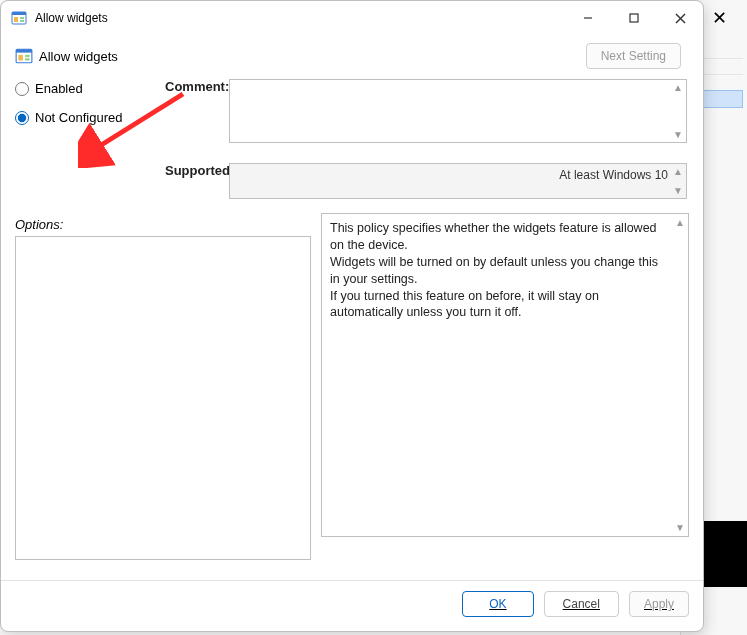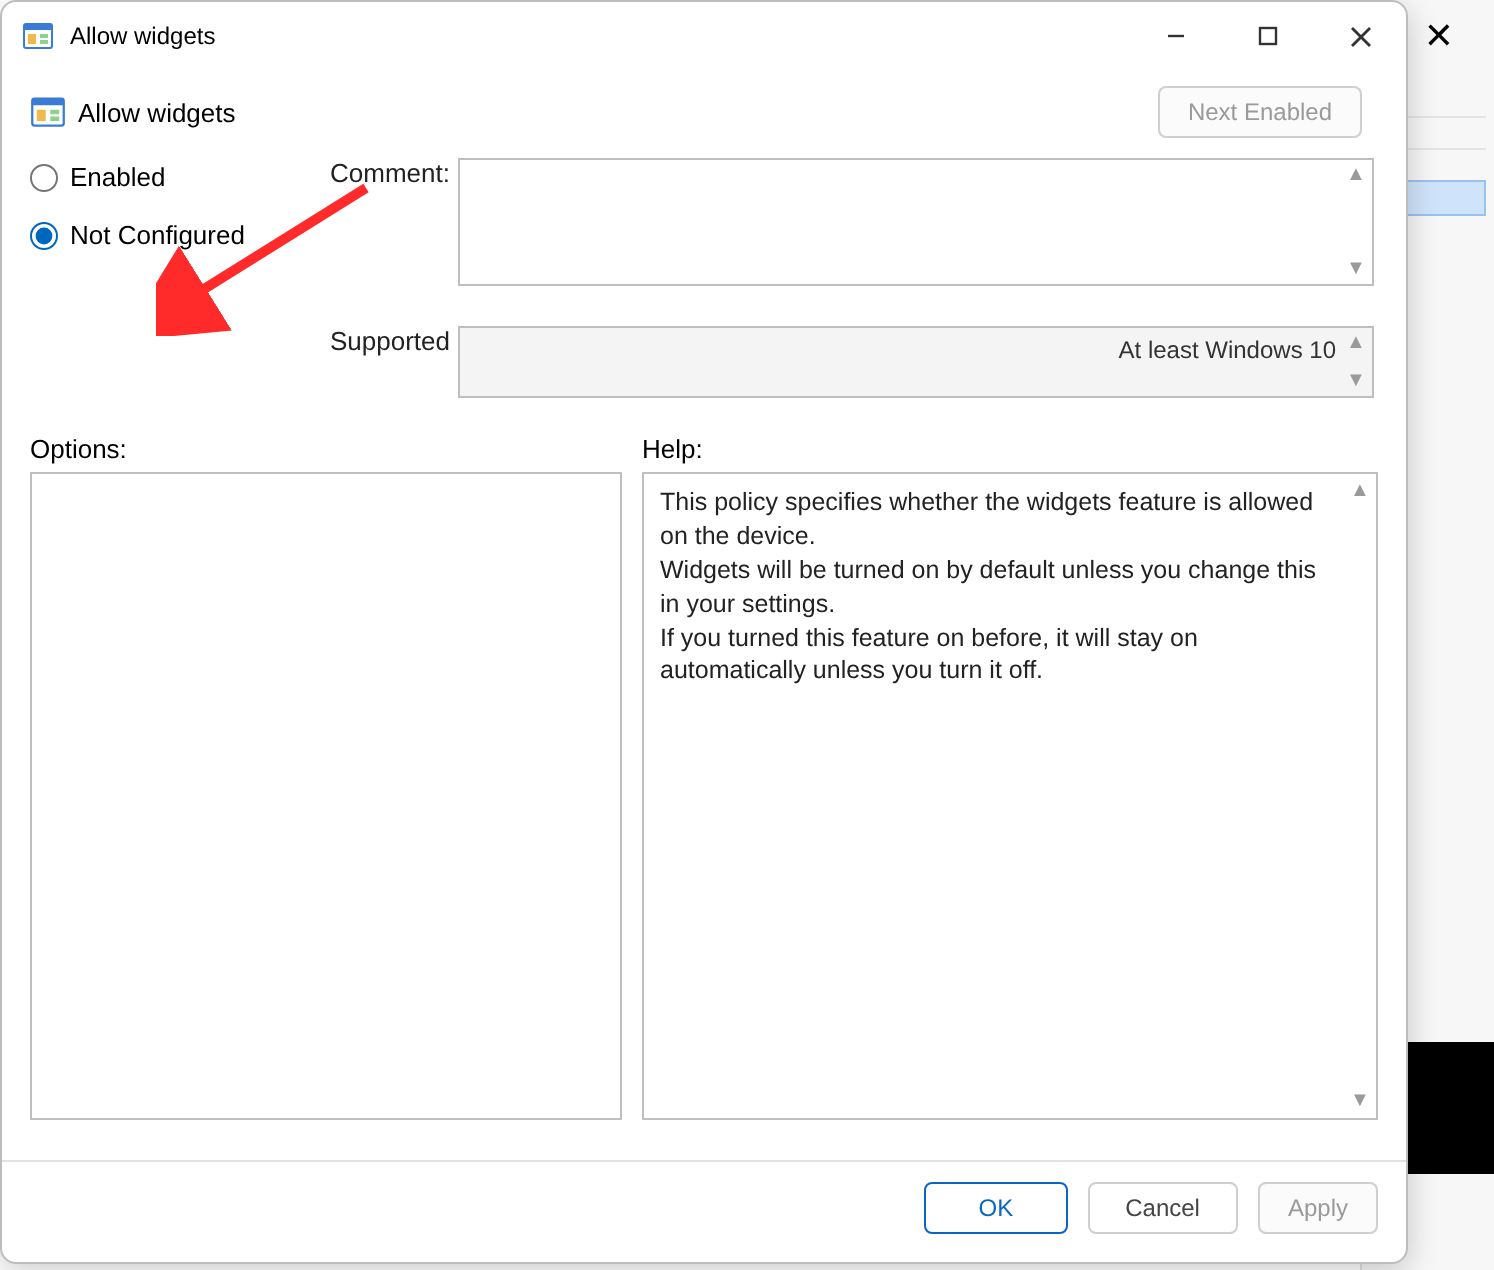--- a/index.html
+++ b/index.html
@@ -115,21 +115,21 @@
     display: grid;
     grid-template-columns: 150px 64px 1fr;
     column-gap: 0;
     row-gap: 20px;
     margin: 10px 2px 6px 0;
     align-items: start;
   }
   .radio-col { display: flex; flex-direction: column; gap: 14px; font-size: 13px; padding-top: 2px;}
   .radio-row { display: flex; align-items: center; gap: 6px; cursor: pointer;}
   .radio-row input { accent-color: #0067c0; width: 14px; height: 14px; margin:0;}
-  .lbl { font-size: 13px; color: #222; }
+  .lbl { font-size: 13px; color: #222; font-weight: bold; }
 
   .txtbox {
     border: 1px solid #bfbfbf;
     background: #fff;
     width: 100%;
     height: 64px;
     position: relative;
   }
   .scroll-stub-v {
     position: absolute; right: 2px; top: 2px; bottom: 2px; width: 12px;
@@ -149,38 +149,39 @@
   }
   .supported-box .scroll-stub-v { right: 2px; }
 
   .mid {
     display: grid;
     grid-template-columns: 296px 1fr;
     gap: 10px;
     padding: 0 14px 6px 14px;
     flex: 1 1 auto;
   }
-  .section-label { font-size: 13px; padding: 4px 0; }
+  .section-label { font-size: 13px; padding: 4px 0; font-style: italic; }
   .panel {
     border: 1px solid #bfbfbf;
     background: #fff;
     height: 324px;
     position: relative;
     padding: 6px 18px 6px 8px;
     font-size: 12.5px;
     line-height: 1.35;
     color: #222;
   }
 
   .footer {
     border-top: 1px solid #e2e2e2;
     padding: 10px 14px 14px 14px;
     display: flex;
     justify-content: flex-end;
     gap: 10px;
+    text-decoration: underline;
   }
   .btn.primary {
     border: 1px solid #0a66c2;
     color: #0a66c2;
     padding: 5px 26px;
   }
   .btn.normal { padding: 5px 18px; }
 
   .arrow {
     position: absolute;
@@ -251,21 +252,21 @@
         <svg class="icon-svg" width="18" height="18" viewBox="0 0 16 16">
           <rect x="1" y="2" width="14" height="12" rx="1" fill="#fff" stroke="#3a7bd5"></rect>
           <rect x="1" y="2" width="14" height="3" fill="#3a7bd5"></rect>
           <rect x="3" y="7" width="4" height="5" fill="#f2b84b"></rect>
           <rect x="9" y="7" width="4" height="2" fill="#8fd18f"></rect>
           <rect x="9" y="10" width="4" height="2" fill="#8fd18f"></rect>
         </svg>
       </span>
       <span class="header-sub">Allow widgets</span>
       <div class="navbtns">
-        <button class="btn disabled">Next Enabled</button>
+        <button class="btn disabled">Next Setting</button>
       </div>
     </div>
 
     <div class="grid-top">
 
       <div class="radio-col">
         <label class="radio-row">
           <input type="radio" name="st" style="">
           <span>Enabled</span>
         </label>
@@ -295,21 +296,20 @@
       </div>
     </div>
   </div>
 
   <div class="mid">
     <div>
       <div class="section-label">Options:</div>
       <div class="panel"></div>
     </div>
     <div>
-      <div class="section-label">Help:</div>
       <div class="panel">
         <span style="white-space:pre-line;">This policy specifies whether the widgets feature is allowed on the device.
 Widgets will be turned on by default unless you change this in your settings.
 If you turned this feature on before, it will stay on automatically unless you turn it off.</span>
         <div class="scroll-stub-v">
           <span>▲</span>
           <span>▼</span>
         </div>
       </div>
     </div>

